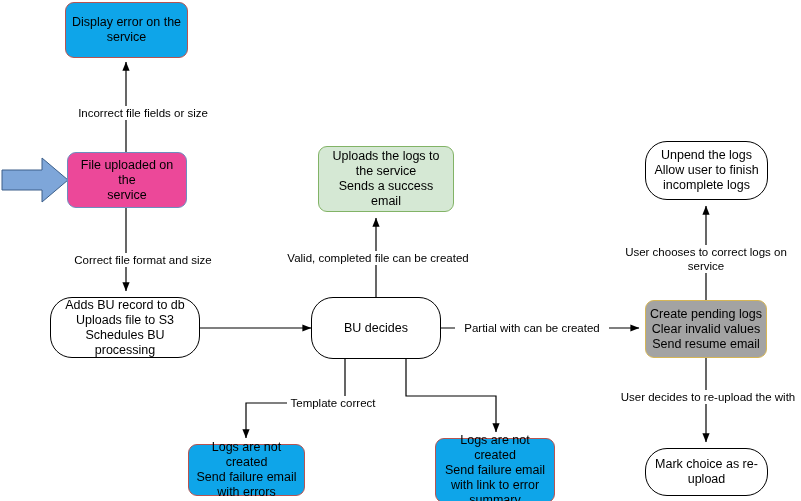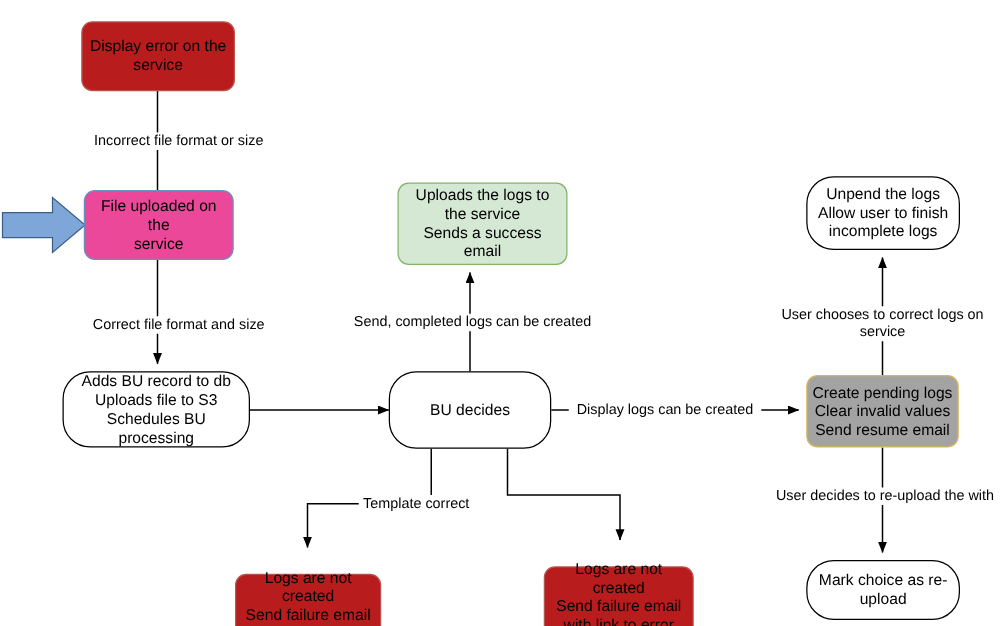--- a/index.html
+++ b/index.html
@@ -23,21 +23,21 @@
     display: flex;
     align-items: center;
     justify-content: center;
     text-align: center;
     font-size: 12.5px;
     line-height: 15px;
     color: #000000;
     white-space: pre-line;
     padding: 2px 4px;
   }
-  .node.pink   { background: #b91c1c; border-color: #b85450; margin-top: 15px; }
+  .node.pink   { background: #0ea5e9; border-color: #b85450; }
   .node.blue   { background: #ec4899; border-color: #6c8ebf; }
   .node.green  { background: #d5e8d4; border-color: #82b366; }
   .node.yellow { background: #ffe6cc; border-color: #d6b656; }
   .node.white  { background: #ffffff; border-color: #000000; border-radius: 22px; }
   .node.yellow { background: #a3a3a3; border-color: #d6b656; }
 
   .edge-label {
     position: absolute;
     font-size: 11.5px;
     line-height: 14px;
@@ -120,27 +120,27 @@
 with errors</div>
 
   <div class="node pink" style="left:435px; top:438px; width:120px; height:65px;">Logs are not created
 Send failure email
 with link to error
 summary</div>
 
   <div class="node white" style="left:645px; top:448px; width:123px; height:48px;">Mark choice as re-
 upload</div>
 
-  <div class="edge-label" style="left:56px; top:106px; width:170px;">Incorrect file format or size</div>
+  <div class="edge-label" style="left:56px; top:106px; width:170px;">Incorrect file fields or size</div>
 
   <div class="edge-label" style="left:56px; top:253px; width:170px;">Correct file format and size</div>
 
-  <div class="edge-label" style="left:270px; top:251px; width:212px;">Send, completed logs can be created</div>
+  <div class="edge-label" style="left:270px; top:251px; width:212px;">Valid, completed file can be created</div>
 
-  <div class="edge-label" style="left:455px; top:321px; width:150px;">Display logs can be created</div>
+  <div class="edge-label" style="left:455px; top:321px; width:150px;">Partial with can be created</div>
 
   <div class="edge-label" style="left:287px; top:396px; width:88px;">Template correct</div>
 
 
   <div class="edge-label" style="left:607px; top:245px; width:194px;">User chooses to correct logs on service</div>
 
   <div class="edge-label" style="left:618px; top:390px; width:176px;">User decides to re-upload the with</div>
 
 </div>
 

